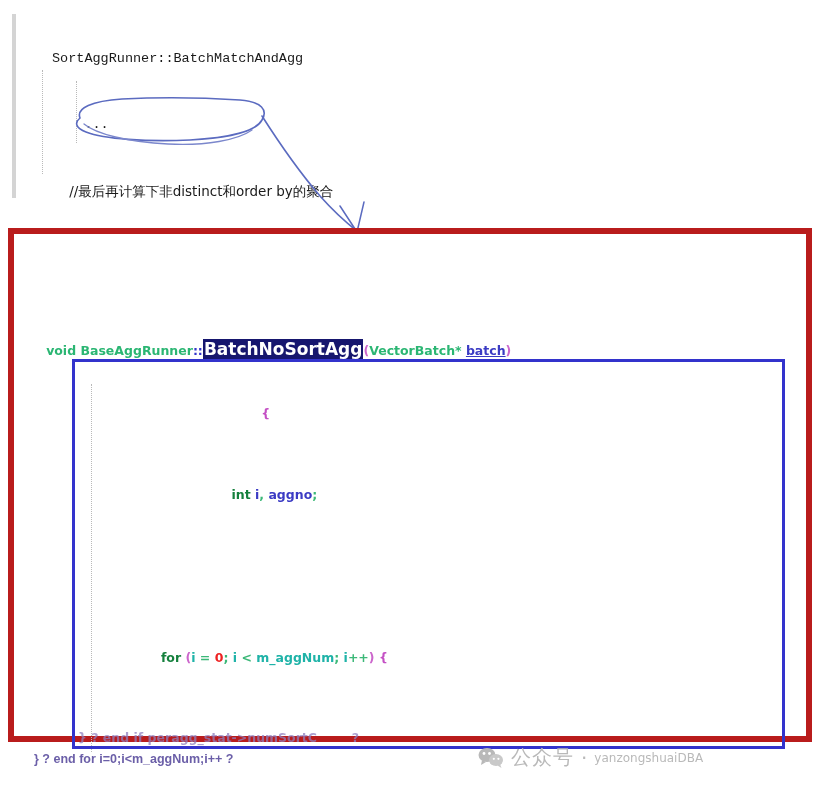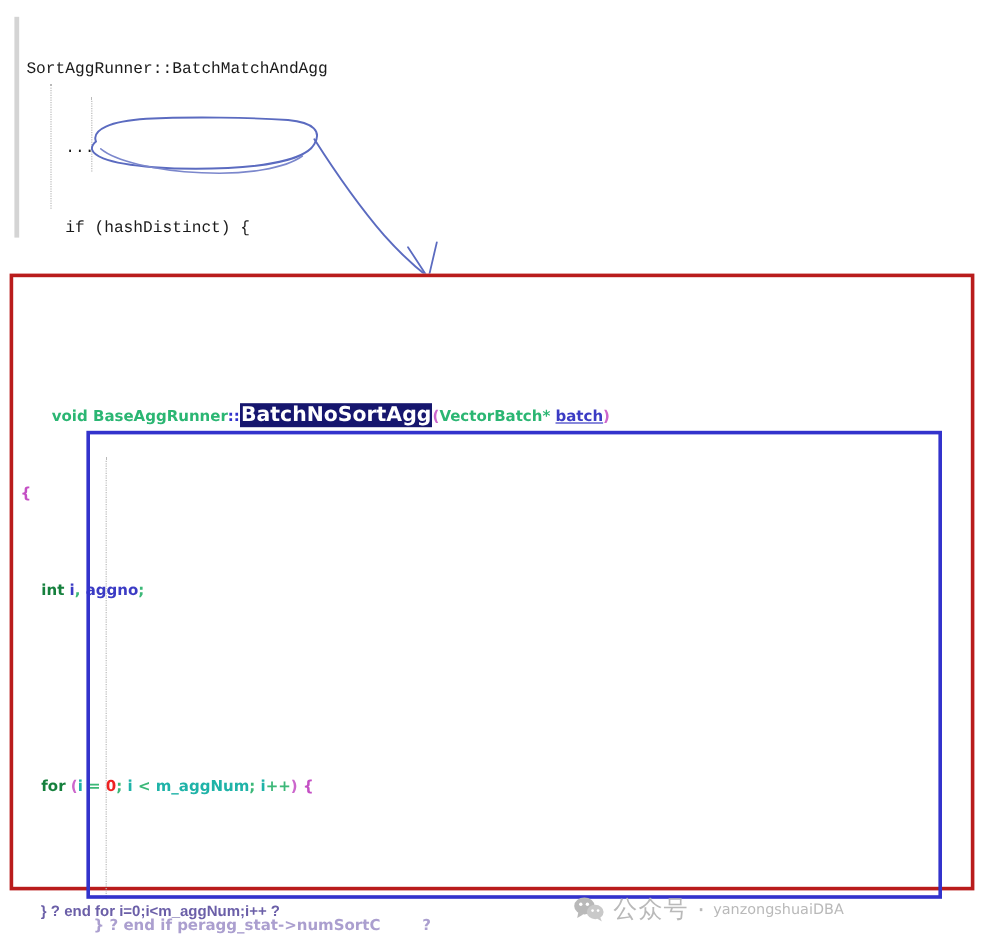--- a/index.html
+++ b/index.html
@@ -28,21 +28,21 @@
   }
   .top-code {
     position: absolute;
     left: 22px; top: 4px;
     font-family: "Liberation Mono", "DejaVu Sans Mono", monospace;
     font-size: 13.5px;
     line-height: 22px;
     color: #1a1a1a;
     white-space: pre;
   }
-  .top-line { white-space: pre; height: 22px; }
+  .top-line { white-space: pre; height: 22px; margin-left: 30px; }
   .cjk { font-family: "DejaVu Sans", sans-serif; }
 
   
   .ind-guide {
     position: absolute;
     width: 1px;
     border-left: 1px dotted #b9b9b9;
   }
 
   
@@ -50,22 +50,23 @@
     position: absolute; left: 0; top: 0;
     width: 831px; height: 793px;
     pointer-events: none;
   }
 
   
   #red-box {
     position: absolute;
     left: 8px; top: 228px;
     width: 804px; height: 514px;
-    border: 3px solid #b91c1c;
+    border: 6px solid #b91c1c;
     background: #ffffff;
+    text-align: center;
   }
 
   
   #lower-code {
     position: absolute;
     left: 6px; top: 4px;
     font-family: "DejaVu Sans", sans-serif;
     font-size: 12.5px;
     font-weight: bold;
     line-height: 20.3px;
@@ -110,21 +111,20 @@
     position: absolute;
     left: 78px; top: 730px;
     width: 700px; height: 16px;
     overflow: hidden;
     font-family: "DejaVu Sans", sans-serif;
     font-size: 12.5px;
     font-weight: bold;
     white-space: pre;
     color: #8f7fbf;
     opacity: .75;
-    margin-top: 33px;
   }
   .tail-line {
     position: absolute;
     left: 34px; top: 752px;
     font-family: Liberation Sans, sans-serif;
     font-size: 12.5px;
     font-weight: bold;
     white-space: pre;
     color: #6b5fa8;
   }
@@ -149,20 +149,21 @@
 
 <div id="top-block">
   <div id="top-gutter-bar"></div>
 
   <div class="ind-guide" style="left:42px; top:70px; height:104px;"></div>
   <div class="ind-guide" style="left:76px; top:81px; height:62px;"></div>
 
   <div class="top-code">
     <div class="top-line">SortAggRunner::BatchMatchAndAgg</div>
     <div class="top-line">    ...</div>
+    <div class="top-line cjk">    //最后再计算下非distinct和order by的聚合</div>
     <div class="top-line">    if (hashDistinct) {</div>
     <div class="top-line">        m_sortDistinct[current_grp].m_distinctLoc = cell;</div>
     <div class="top-line">        AppendBatchForSortAgg(batch, diff_group_row_num, nrows, current_grp);</div>
     <div class="top-line">        BatchNoSortAgg(batch);</div>
     <div class="top-line">    } else {</div>
     <div class="top-line">        BatchAggregation(batch);</div>
     <div class="top-line">    }</div>
   </div>
 </div>
 

